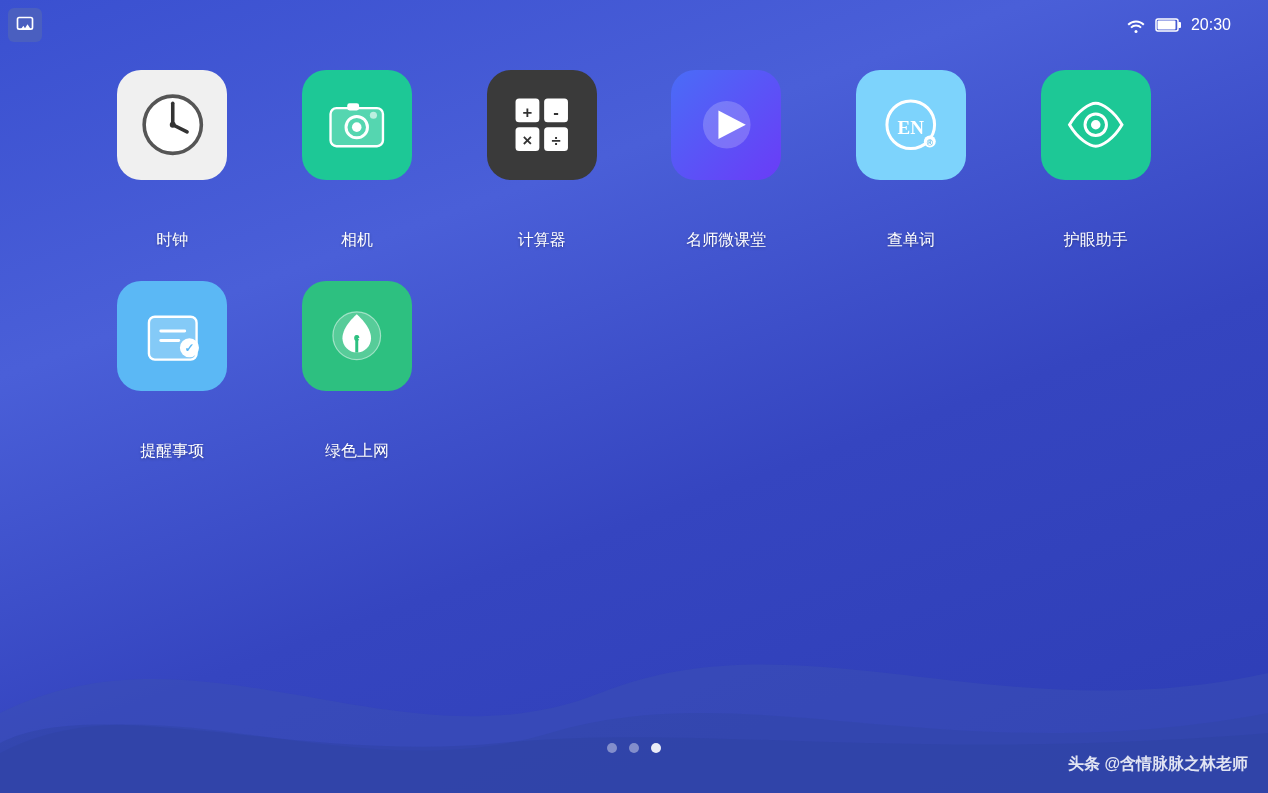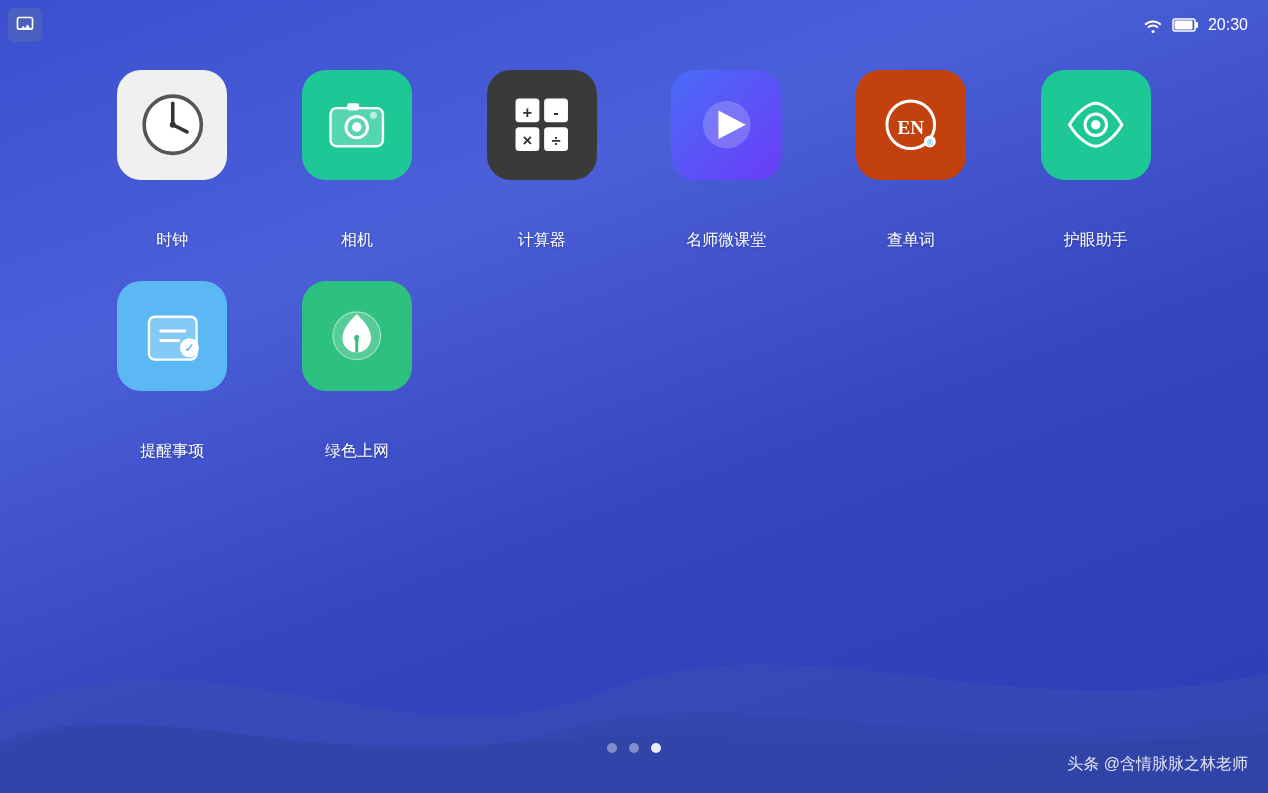--- a/index.html
+++ b/index.html
@@ -29,21 +29,21 @@
       width: 100%;
       height: 300px;
       z-index: 1;
     }
 
     
     .status-bar {
       position: absolute;
       top: 0;
       left: 0;
-      right: 0;
+      right: 17px;
       height: 50px;
       display: flex;
       align-items: center;
       justify-content: space-between;
       padding: 0 20px;
       z-index: 10;
     }
 
     .status-left {
       display: flex;
@@ -117,21 +117,21 @@
     .icon-calculator {
       background: #3a3a3a;
     }
     .icon-files {
       background: #5bb8f5;
     }
     .icon-mingshi {
       background: linear-gradient(135deg, #4a6cf7, #6a3cf7);
     }
     .icon-dictionary {
-      background: #c2410c;
+      background: #7dd3fc;
       text-align: center;
     }
     .icon-phonetic {
       background: #e83020;
     }
     .icon-appstore {
       background: #1dc896;
     }
     .icon-eyecare {
       background: #1dc896;
@@ -165,21 +165,21 @@
       background: rgba(255,255,255,0.9);
     }
 
     
     .watermark {
       position: absolute;
       bottom: 18px;
       right: 20px;
       color: rgba(255,255,255,0.85);
       font-size: 16px;
-      font-weight: 400;
+      font-weight: 700;
       z-index: 10;
     }
 
     
     .screenshot-icon {
       position: absolute;
       top: 8px;
       left: 8px;
       width: 34px;
       height: 34px;

